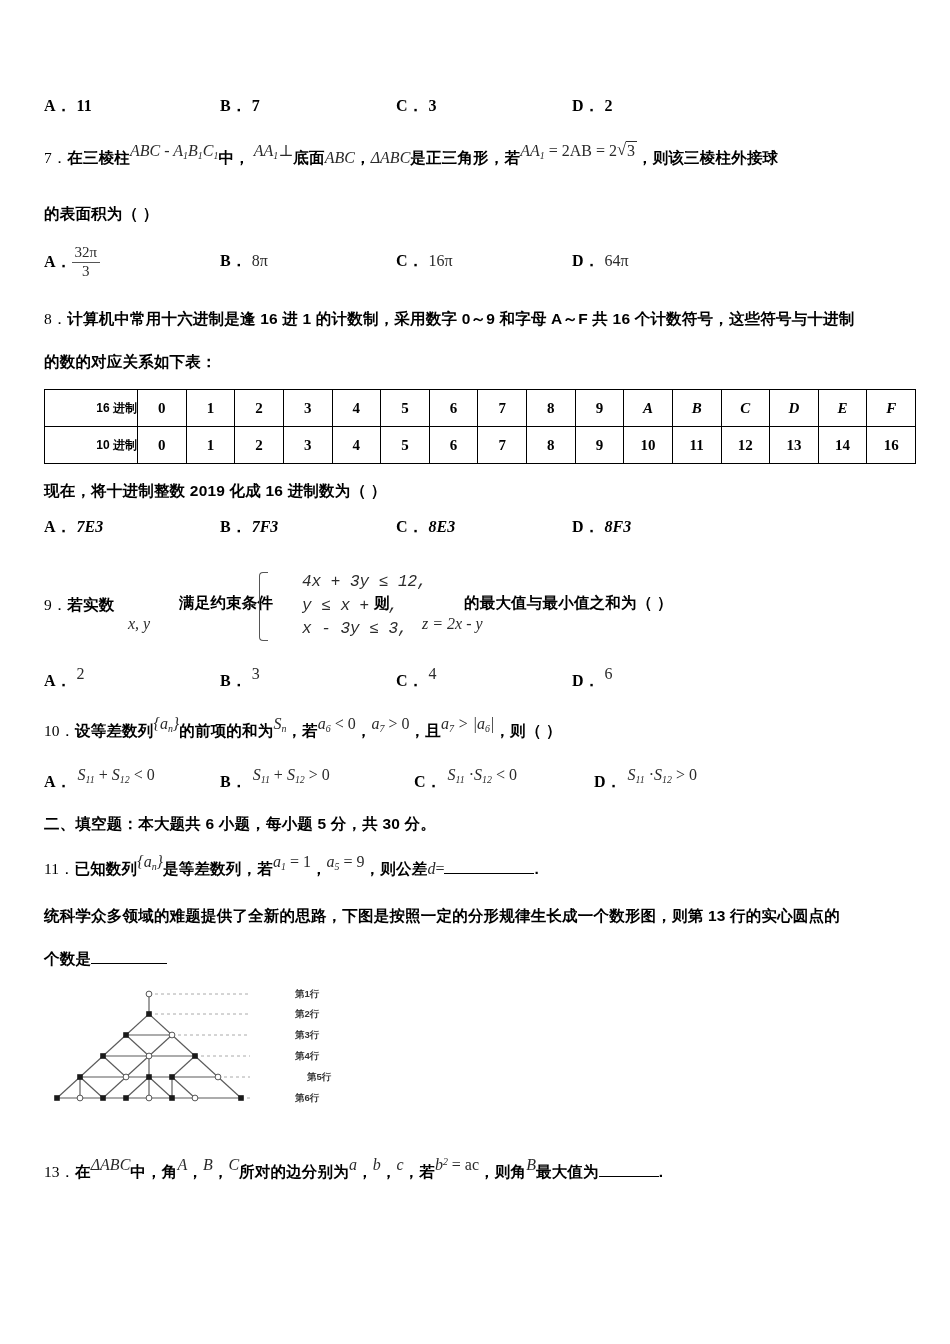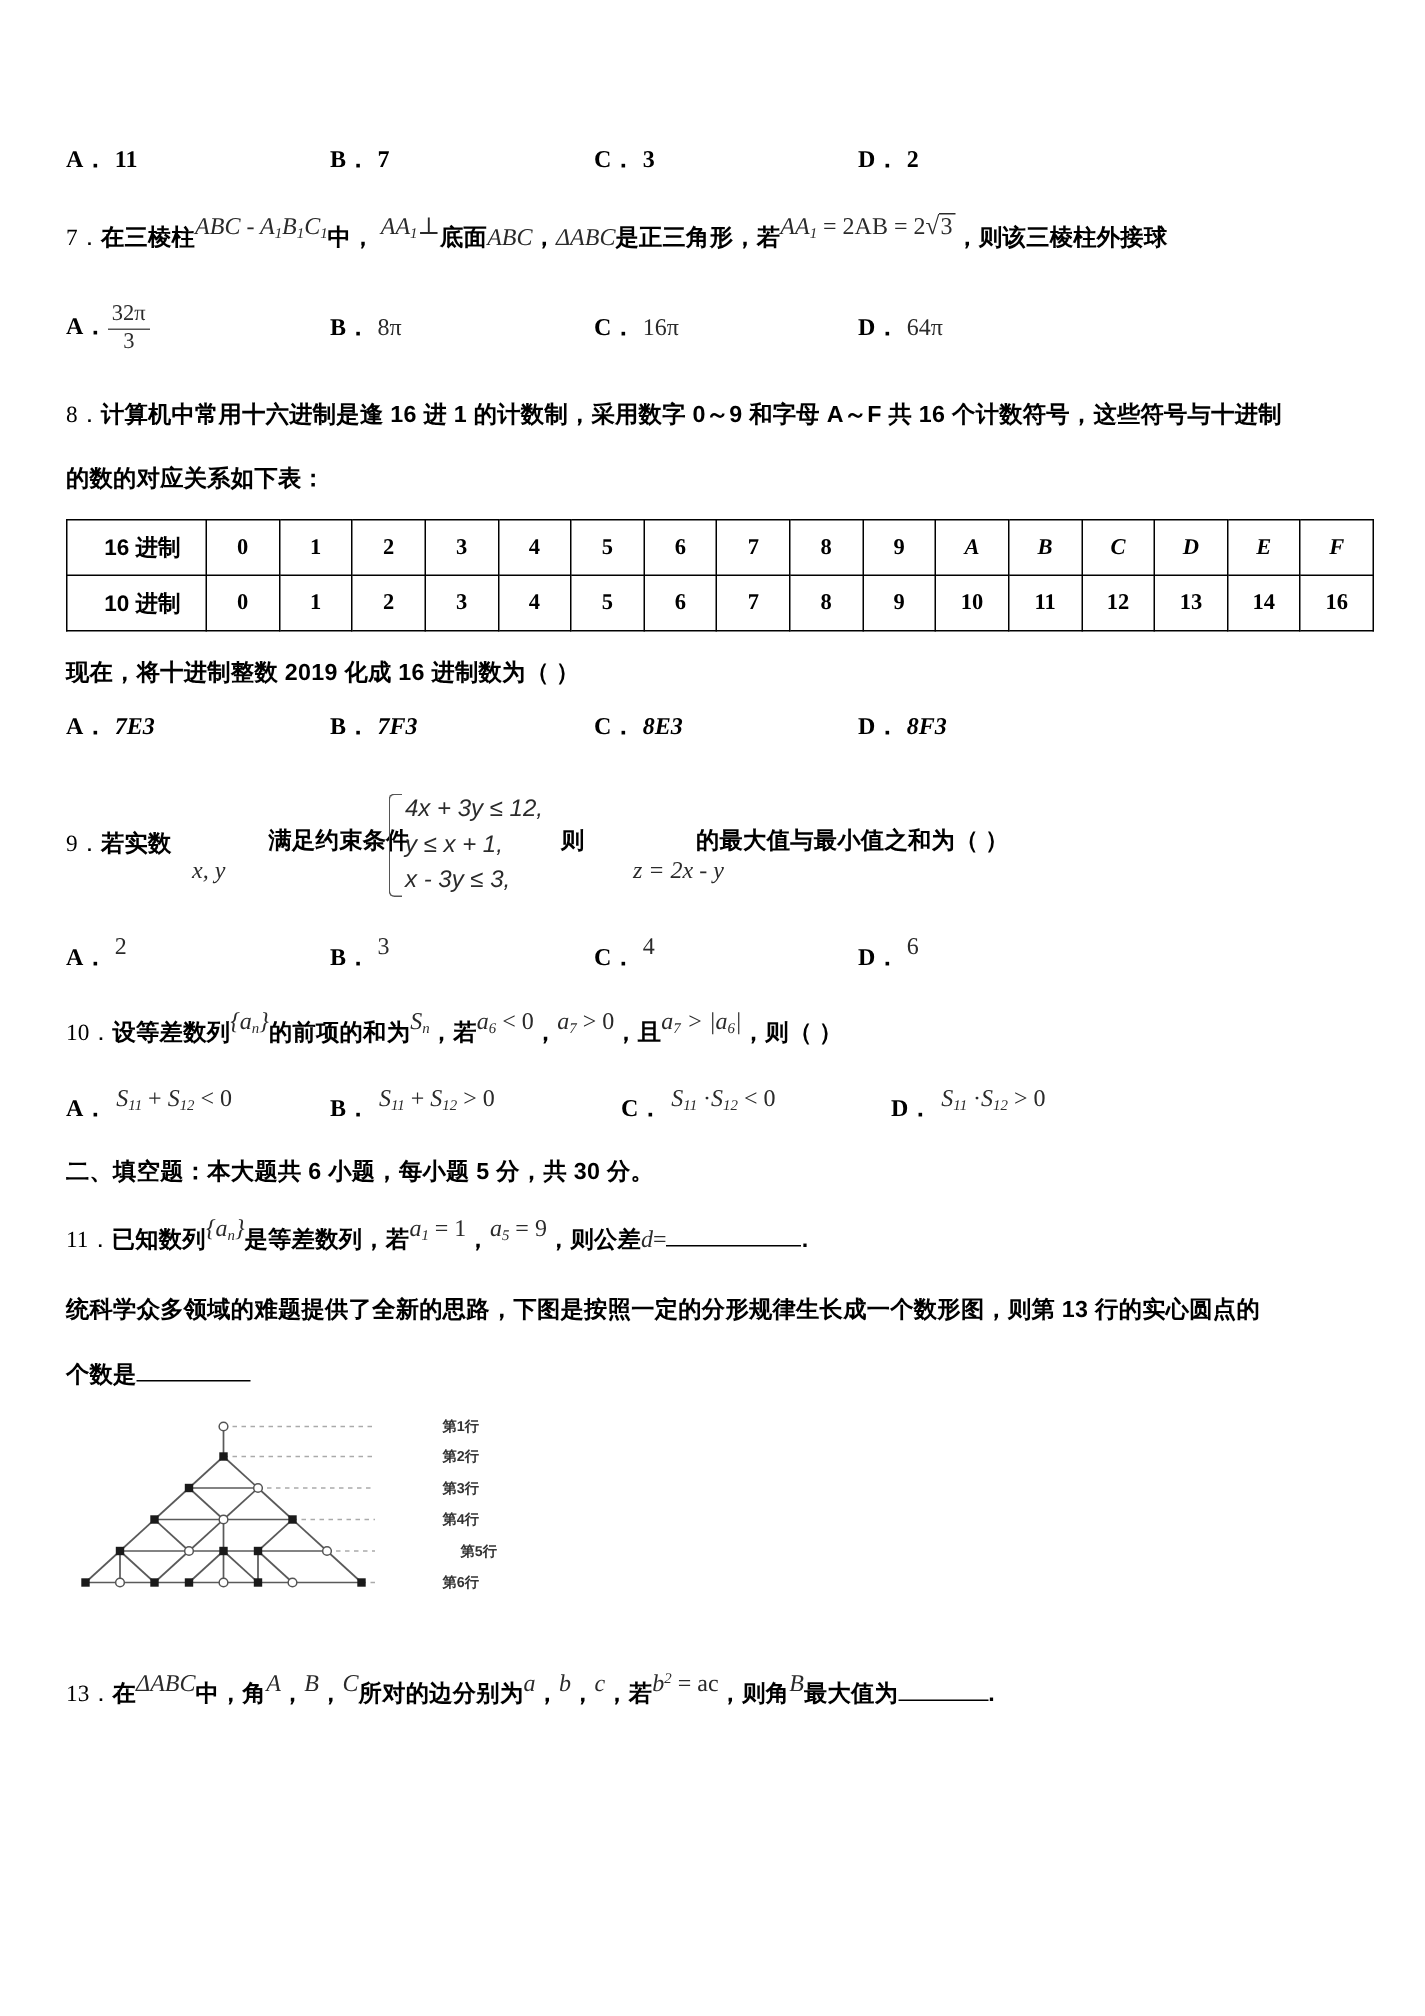--- a/index.html
+++ b/index.html
@@ -151,26 +151,27 @@
     border-left: 1.3px solid #555;
     border-top: 1.3px solid #555;
     border-bottom: 1.3px solid #555;
     border-radius: 4px 0 0 4px;
   }
   .system .rows {
     display: block;
   }
   .system .srow {
     display: block;
-    font-family: Liberation Sans, sans-serif;
+    font-family: Liberation Mono, monospace;
     font-style: italic;
     font-size: 16px;
     color: #2b2b2b;
     line-height: 1.48;
     white-space: nowrap;
+    margin-left: 32px;
   }
 
   
   table.hex {
     border-collapse: collapse;
     width: 872px;
     table-layout: fixed;
     margin: 0;
   }
   table.hex td {
@@ -179,23 +180,23 @@
     text-align: center;
     vertical-align: middle;
     font-family: "Liberation Serif", "DejaVu Serif", serif;
     font-size: 15px;
     font-weight: 700;
     padding: 0;
   }
   table.hex td.rowhead {
     width: 84px;
     font-family: "Liberation Sans", "DejaVu Sans", sans-serif;
-    font-size: 15px;
+    font-size: 12px;
     font-weight: 700;
-    text-align: center;
+    text-align: right;
     padding-left: 8px;
   }
   table.hex td.alpha {
     font-style: italic;
   }
 
   
   .blank {
     display: inline-block;
     border-bottom: 1.4px solid #000;
@@ -248,20 +249,21 @@
       </div>
       <div class="opt" style="left:528px;top:0;">
         <span class="lab">D．</span><span class="val bold">2</span>
       </div>
     </div>
 
     <div style="margin-top:22px;">
       <div class="qline" style="height:34px;">
         <span class="qnum">7．</span><span class="cn">在三棱柱</span><span class="mathi raise"><span>ABC - A</span><sub>1</sub><span>B</span><sub>1</sub><span>C</span><sub>1</sub></span><span class="cn">中，</span>&nbsp;<span class="mathi raise"><span>AA</span><sub>1</sub></span><span class="mathn raise">⊥</span><span class="cn">底面</span><span class="mathi">ABC</span><span class="cn">，</span><span class="mathi">ΔABC</span><span class="cn">是正三角形，若</span><span class="mathi raise"><span>AA</span><sub>1</sub> <span class="mathn">= 2AB = 2</span><span class="sqrt"><span class="rad mathn">3</span></span></span><span class="cn">，</span><span class="cn">则该三棱柱外接球</span>
       </div>
+      <div class="qline cn" style="margin-top:22px;">的表面积为（   ）</div>
       <div class="opts" style="margin-top:14px;height:48px;">
         <div class="opt" style="left:0px;top:6px;">
           <span class="lab">A．</span><span class="frac"><span class="num">32π</span><span class="den">3</span></span>
         </div>
         <div class="opt" style="left:176px;top:12px;">
           <span class="lab">B．</span><span class="val">8π</span>
         </div>
         <div class="opt" style="left:352px;top:12px;">
           <span class="lab">C．</span><span class="val">16π</span>
         </div>

